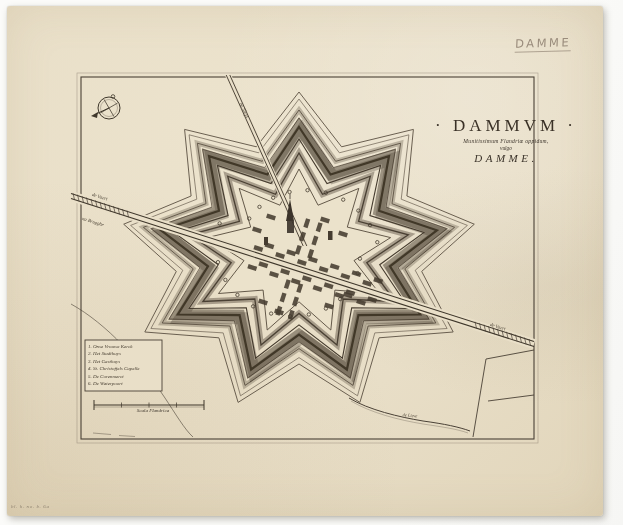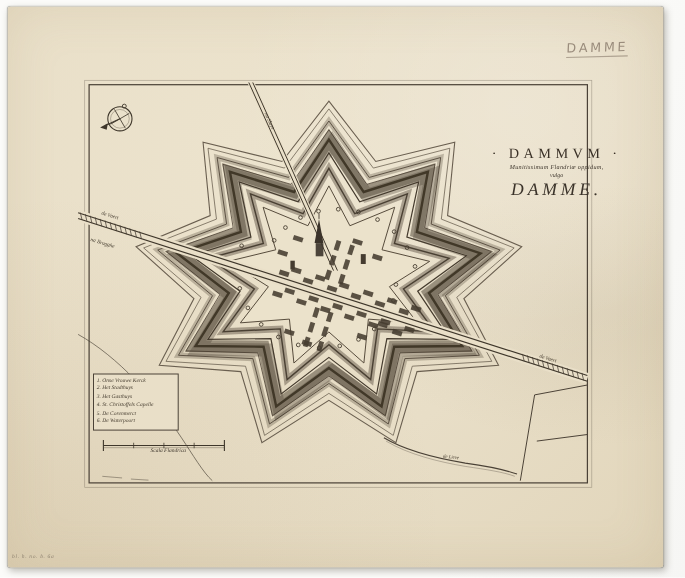--- a/index.html
+++ b/index.html
@@ -15,24 +15,24 @@
       radial-gradient(ellipse at 8% 92%, rgba(150,120,70,.10), rgba(150,120,70,0) 45%),
       radial-gradient(ellipse at 92% 55%, rgba(140,125,95,.10), rgba(140,125,95,0) 30%),
       radial-gradient(ellipse at 35% 25%, #ece3cd, #e8dec7 55%, #e1d5ba 100%);
     box-shadow: 2px 3px 7px rgba(90,85,70,.38), 0 0 1px rgba(90,85,70,.5),
                 inset 0 0 45px rgba(160,138,95,.16);
     border-radius:3px;
   }
   svg.map{position:absolute;left:0;top:0;}
   .txt{position:absolute;color:#3b332a;white-space:nowrap;}
   .title-block{left:414px;top:110px;width:170px;text-align:center;}
-  .title-main{font-size:13px;letter-spacing:4px;color:#3a3127;margin-top:16px;}
+  .title-main{font-size:17px;letter-spacing:4px;color:#3a3127;}
   .title-sub{font-size:5.6px;font-style:italic;margin-top:2px;letter-spacing:.3px;}
   .title-vulgo{font-size:5.4px;font-style:italic;margin-top:1px;}
-  .title-name{font-size:16px;font-style:italic;letter-spacing:3.5px;margin-top:1px;}
+  .title-name{font-size:11px;font-style:italic;letter-spacing:3.5px;margin-top:1px;}
   .pencil{
     left:508px;top:30px;font-family:"DejaVu Sans",sans-serif;
     font-size:11.5px;letter-spacing:2.5px;color:#9a8c7c;
     transform:rotate(-1.5deg) skewX(-4deg);padding-bottom:1px;
     border-bottom:1.4px solid rgba(154,140,124,.75);
   }
   .maplabel{font-size:4.8px;font-style:italic;color:#4a4134;transform-origin:left top;}
   .legend-list{left:81px;top:337px;width:72px;}
   .legend-item{font-size:5px;font-style:italic;line-height:7.4px;color:#443b2e;white-space:nowrap;}
   .scale-caption{left:116px;top:402px;width:60px;text-align:center;font-size:5px;font-style:italic;}

